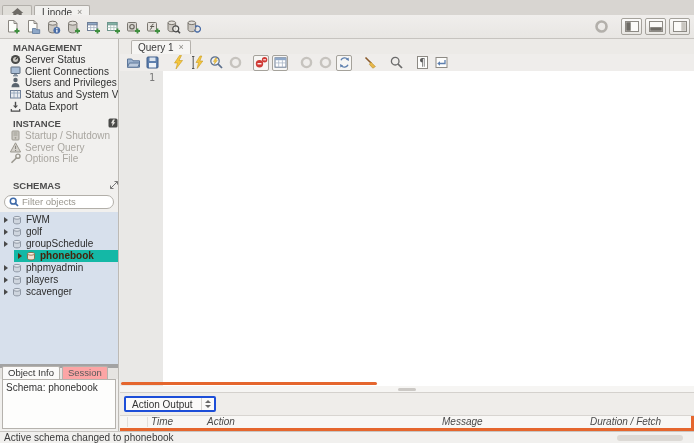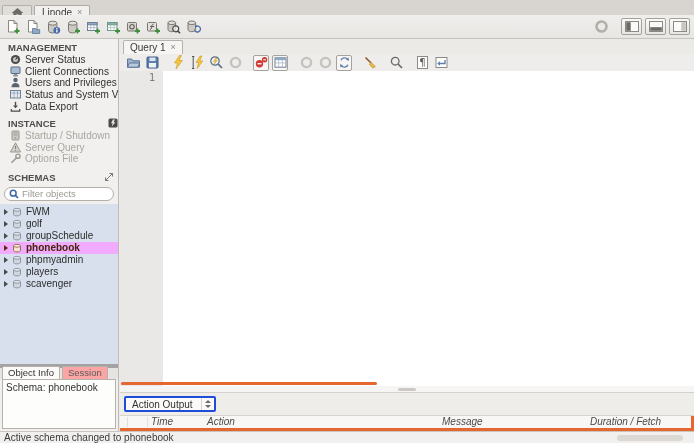--- a/index.html
+++ b/index.html
@@ -15,41 +15,41 @@
 
   
   .main-toolbar { position:absolute; top:15px; left:0; right:0; height:24px; background:linear-gradient(#f0eeec,#e8e6e3); border-bottom:1px solid #c6c3bf; display:flex; align-items:center; padding:0 4px; }
   .tbtn { width:17px; height:18px; margin-right:3px; display:flex; align-items:center; justify-content:center; }
   .tb-right { margin-left:auto; display:flex; align-items:center; gap:3px; }
   .sync { margin-right:9px; display:flex; align-items:center; }
   .ptoggle { width:21px; height:17px; border:1px solid #a5a29c; border-radius:2px; background:linear-gradient(#fbfaf9,#e8e6e2); display:flex; align-items:center; justify-content:center; }
 
   
   .sidebar { position:absolute; left:0; top:39px; bottom:12px; width:119px; border-right:1px solid #bdbab5; background:#f1f0ee; display:flex; flex-direction:column; overflow:hidden; }
-  .section-header { font-size:9.5px; font-weight:bold; color:#4c4c4c; padding:3px 0 1px 8px; display:flex; align-items:center; gap:4px; white-space:nowrap; }
+  .section-header { font-size:9.5px; font-weight:bold; color:#4c4c4c; padding:3px 0 1px 13px; display:flex; align-items:center; gap:4px; white-space:nowrap; }
   .nav-item { height:11.6px; display:flex; align-items:center; padding-left:10px; gap:4px; font-size:10px; color:#303030; white-space:nowrap; overflow:hidden; }
   .nav-item.disabled { color:#a9a6a0; }
   .hdr-icons { margin-left:auto; margin-right:5px; display:flex; gap:4px; }
   .filter-box { margin:3px 4px; height:14px; background:#fff; border:1px solid #b2afa9; border-radius:7px; display:flex; align-items:center; padding:0 4px; gap:3px; flex:none; }
   .filter-box input { border:none; outline:none; background:transparent; font-family:"Liberation Sans",sans-serif; font-size:9.5px; color:#333; width:100%; }
   .filter-box input::placeholder { color:#9a978f; }
   .schema-list { flex:1; background:#d7e0ec; overflow:hidden; padding-top:2px; }
   .schema-row { height:12px; display:flex; align-items:center; padding-left:4px; gap:4px; font-size:10px; color:#2c2c2c; white-space:nowrap; }
-  .schema-row.selected { background:#f0abfc; color:#47230b; font-weight:bold; }
+  .schema-row.selected { background:#14b8a6; color:#47230b; font-weight:bold;margin-left:14px; }
   .tri { width:0; height:0; border-left:4px solid #4a4a4a; border-top:3px solid transparent; border-bottom:3px solid transparent; flex:none; }
   .selected .tri { border-left-color:#5b2c0e; }
   .info-tabs { height:15px; display:flex; align-items:flex-end; background:#e6e4e1; border-top:4px solid #a3a3a3; padding-left:2px; gap:2px; flex:none; }
   .info-tab { font-size:9.5px; line-height:12px; padding:0 5px; height:13px; border:1px solid #b5b2ad; border-bottom:none; border-radius:2px 2px 0 0; background:#fca5a5; color:#5a5a5a; white-space:nowrap; }
   .info-tab.active { background:#fbfaf9; color:#333; }
   .info-box { height:50px; margin:0 2px 2px 2px; background:#fdfdfc; border:1px solid #b5b2ad; font-size:10px; color:#333; padding:2px 3px; flex:none; }
 
   
   .main { position:absolute; left:120px; top:39px; right:0; bottom:12px; display:flex; flex-direction:column; background:#fff; }
   .query-tabstrip { height:15px; background:#eceae7; display:flex; align-items:flex-end; flex:none; }
-  .query-tab { height:14px; background:#f6f5f3; border:1px solid #b5b2ad; border-bottom:none; border-radius:2px 2px 0 0; margin-left:3px; padding:0 6px; display:flex; align-items:center; gap:5px; font-size:10px; color:#3a3a3a; }
+  .query-tab { height:14px; background:#f6f5f3; border:1px solid #b5b2ad; border-bottom:none; border-radius:2px 2px 0 0; margin-left:11px; padding:0 6px; display:flex; align-items:center; gap:5px; font-size:10px; color:#3a3a3a; }
   .sql-toolbar { height:17px; background:#efedeb; display:flex; align-items:center; padding-left:5px; flex:none; }
   .qbtn { width:16px; height:16px; margin-right:3px; display:flex; align-items:center; justify-content:center; }
   .qbtn.pressed { border:1px solid #a5a29b; background:#f7f6f4; border-radius:2px; }
   .gpad { margin-left:7px; }
   .editor { flex:1; display:flex; position:relative; background:#fff; }
   .gutter { width:43px; background:#e9e8e6; flex:none; font-family:"DejaVu Sans Mono",monospace; font-size:10px; color:#7a7a7a; text-align:right; padding:1px 8px 0 0; }
   .canvas { flex:1; background:#fff; }
   .editor-hscroll { position:absolute; left:1px; bottom:1px; width:256px; height:3px; background:#e5662e; border-radius:2px; }
   .splitter { height:7px; background:#f6f5f3; border-bottom:1px solid #d4d1cd; position:relative; flex:none; }
   .grip { position:absolute; left:50%; top:2px; transform:translateX(-50%); width:18px; height:3px; background:#ccc9c5; border-radius:2px; }
@@ -318,21 +318,21 @@
     <div class="nav-item disabled">
         <span>
           <svg width="11" height="11">
             <path d="M1.5 9.8L6.6 4.7" stroke="#9b988f" stroke-width="1.6"></path>
             <circle cx="7.9" cy="3.2" r="2.1" fill="none" stroke="#9b988f" stroke-width="1.4"></circle>
           </svg>
         </span>
         <span>Options File</span>
       </div>
 
-    <div class="section-header" style="margin-top:4px;gap:48px;">
+    <div class="section-header" style="margin-top:12px;gap:48px;">
       <span>SCHEMAS</span>
       <span class="hdr-icons">
         <span>
             <svg width="10" height="10">
               <path d="M1.5 8.5L8.5 1.5M8.5 1.5h-3M8.5 1.5v3M1.5 8.5h3M1.5 8.5v-3" stroke="#777" fill="none" stroke-width="1"></path>
             </svg>
           </span>
         <span>
             <svg width="10" height="10">
               <path d="M8.6 5.8a3.2 3.2 0 1 1-.9-2.6" fill="none" stroke="#777" stroke-width="1.2"></path>

